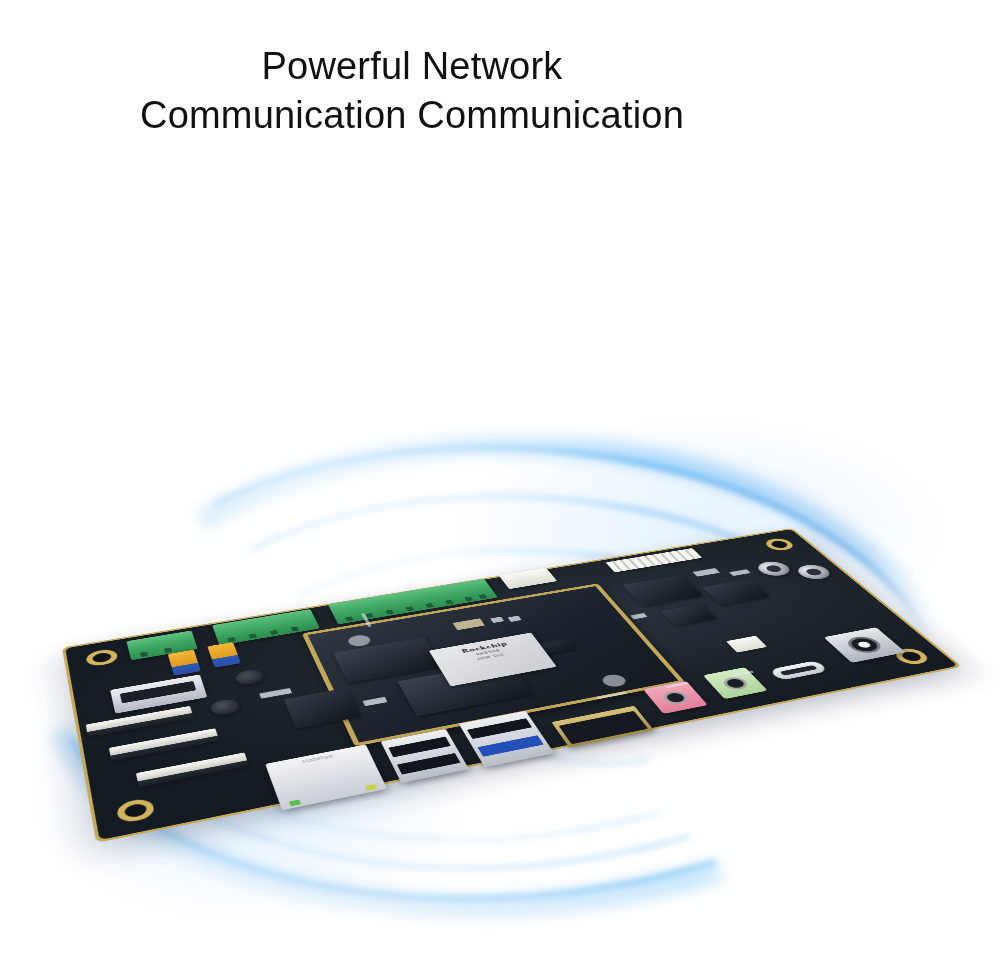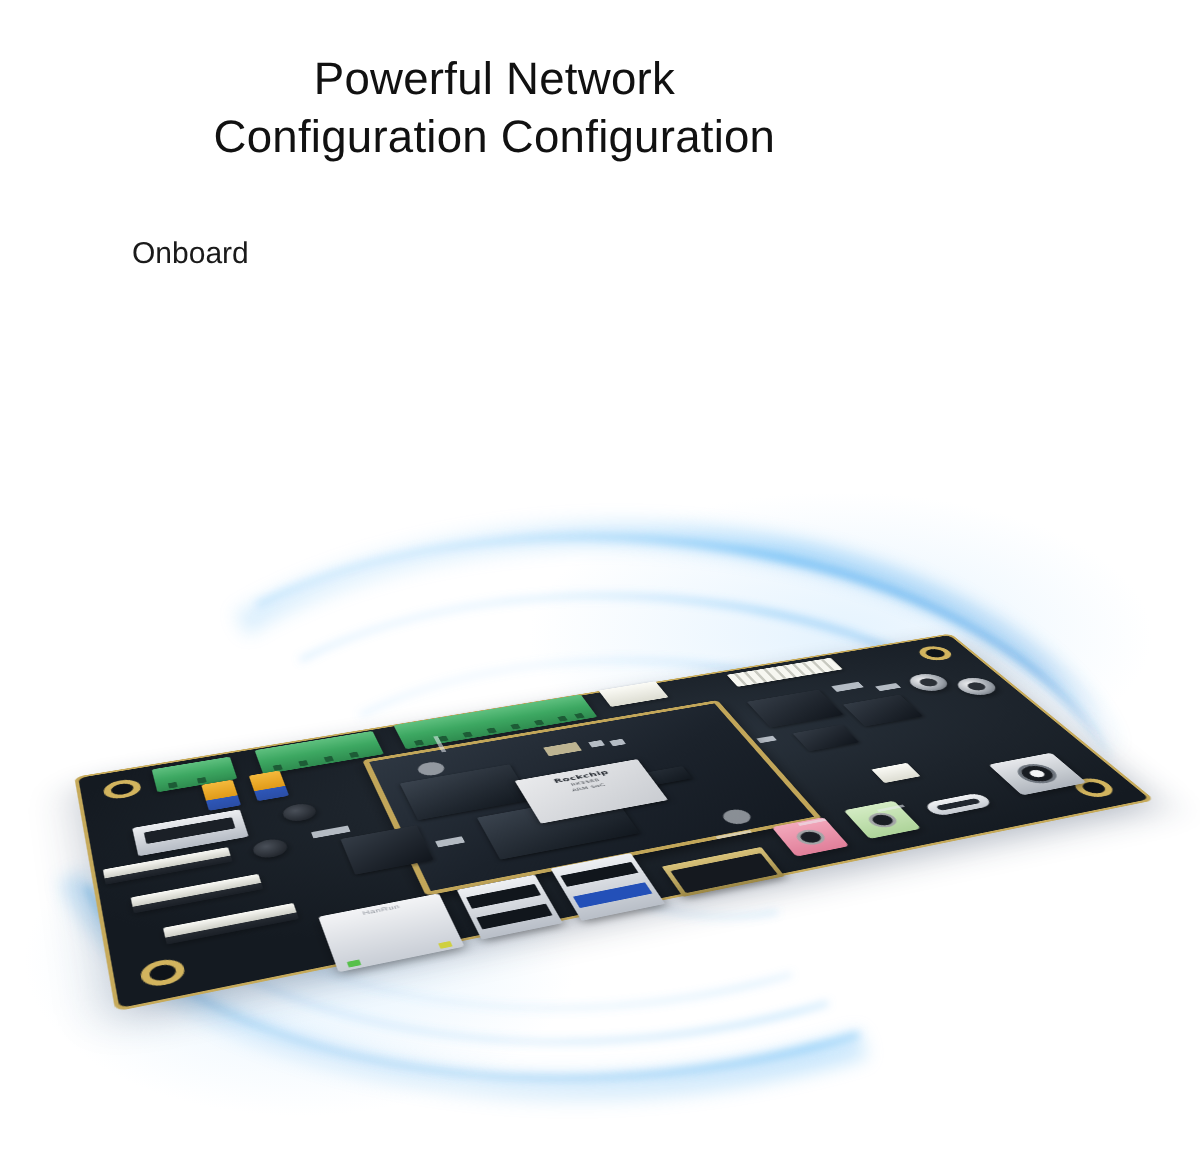--- a/index.html
+++ b/index.html
@@ -194,26 +194,25 @@
   .microsd::after{
     content:""; position:absolute; left:8px; right:8px; top:10px; height:18px;
     background:#1b2027; border-radius:2px;
   }
 </style>
 </head>
 <body>
 
 <h1 class="heading">
   <span>Powerful Network</span>
-  <span class="l2">Configuration Configuration</span>
+  <span class="l2">Communication Communication</span>
 </h1>
 
 <section class="copy">
 
-  <p class="lead">Onboard</p>
 
 
 </section>
 
 <section class="scene">
 
   <svg class="glow" viewBox="0 0 1000 567">
     <defs>
       <linearGradient id="gA" x1="0" y1="0" x2="1" y2="1">
         <stop offset="0%" stop-color="#8fd0fb" stop-opacity="0"></stop>

